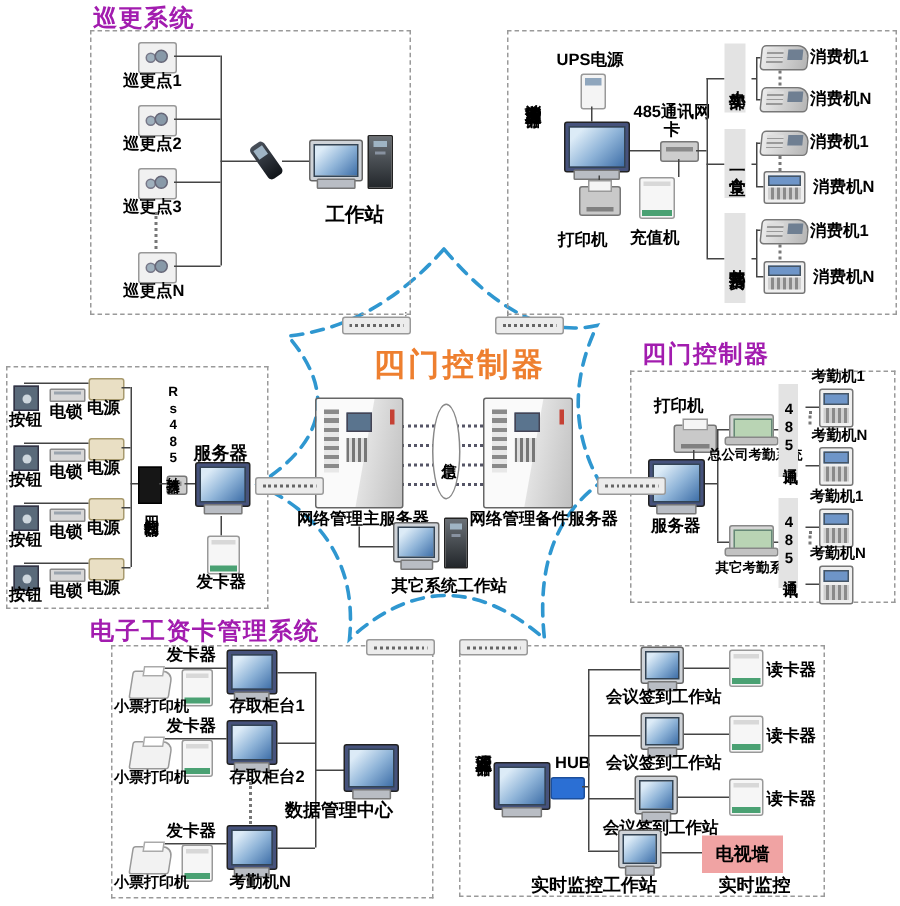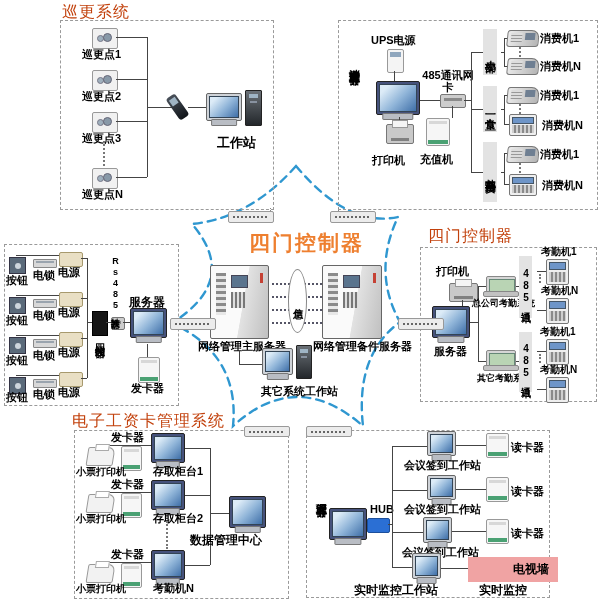--- a/index.html
+++ b/index.html
@@ -1,19 +1,19 @@
 <!DOCTYPE html>
 <html><head>
 <meta charset="utf-8">
 <style>
   html,body{margin:0;padding:0;background:#fff;}
   #stage{position:relative;width:600px;height:604px;background:#fff;overflow:hidden;
          font-family:"Liberation Sans",sans-serif;color:#000;}
   .secbox{position:absolute;border:1px dashed #9a9a9a;}
-  .sectitle{position:absolute;font-weight:normal;font-size:16px;letter-spacing:1px;white-space:nowrap;color:#c2410c;}
+  .sectitle{position:absolute;font-weight:bold;font-size:16px;letter-spacing:1px;white-space:nowrap;color:#a21caf;}
   .lbl{position:absolute;font-weight:bold;font-size:11px;white-space:nowrap;color:#000;line-height:1.05;}
   .vl{writing-mode:vertical-rl;text-orientation:upright;white-space:normal;letter-spacing:1px;}
   .gb{background:#e3e3e3;text-align:center;padding:2px 1px;}
   .hl{position:absolute;height:0;border-top:1px solid #444;}
   .vlne{position:absolute;width:0;border-left:1px solid #444;}
   .dh{border-top:1px dotted #888;}
   .dv{position:absolute;width:0;border-left:2px dotted #777;}
   
   .crt{position:absolute;border:1px solid #666;background:#cfd3d8;border-radius:2px;padding:2px;box-sizing:border-box;}
   .crt .scr{display:block;width:100%;height:100%;background:linear-gradient(135deg,#dcebf7 15%,#8fb4d8 55%,#3f6fa8);border:1px solid #345;box-sizing:border-box;}
@@ -70,21 +70,21 @@
   .sw{position:absolute;background:#ececec;border:1px solid #999;border-radius:2px;}
   .sw::before{content:"";position:absolute;left:4px;right:4px;top:50%;height:2px;transform:translateY(-50%);
       background:repeating-linear-gradient(90deg,#666 0 2px,transparent 2px 4px);}
   
   .rp{position:absolute;background:#f2f2f2;border:1px solid #999;border-radius:2px 7px 2px 2px;transform:skewX(-9deg);}
   .rp::before{content:"";position:absolute;left:22%;right:22%;top:-4px;height:5px;background:#fff;border:1px solid #aaa;}
   
   .hubd{position:absolute;background:#2b6fd4;border:1px solid #1c4f9c;border-radius:2px;}
   
   .tvw{position:absolute;background:#f0a3a3;display:flex;align-items:center;justify-content:center;
-       font-weight:bold;font-size:12px;padding-left:36px;}
+       font-weight:bold;font-size:12px;}
   
   .srv{position:absolute;border:1px solid #666;background:linear-gradient(100deg,#fafafa 55%,#e2e2e2 56%,#c0c0c0);border-radius:2px;}
   .srv .p1{position:absolute;left:5px;top:7px;width:10px;height:42px;background:repeating-linear-gradient(#8a8a8a 0 3px,#e8e8e8 3px 6px);}
   .srv .p2{position:absolute;left:20px;top:9px;width:15px;height:11px;background:#5a748e;border:1px solid #445;}
   .srv .p3{position:absolute;left:20px;top:26px;width:15px;height:16px;background:repeating-linear-gradient(90deg,#777 0 2px,#ddd 2px 4px);}
   .srv::after{content:"";position:absolute;right:5px;top:7px;width:3px;height:10px;background:#c54134;}
   
   .ov{position:absolute;border:1px solid #888;border-radius:50%;background:#fff;display:flex;align-items:center;justify-content:center;}
   .center-title{position:absolute;font-weight:bold;font-size:21px;letter-spacing:2px;white-space:nowrap;}
 </style>
@@ -274,21 +274,21 @@
   <div class="hl" style="left:516px;top:361px;width:3px"></div>
   <div class="lbl vl gb" style="left:519px;top:332px;height:56px;font-size:10px">485通讯</div>
   <div class="hl" style="left:537px;top:351px;width:9px"></div>
   <div class="hl" style="left:537px;top:389px;width:9px"></div>
   <div class="lbl" style="left:540px;top:327px;font-size:10px">考勤机1</div>
   <div class="term" style="left:546px;top:339px;width:21px;height:24px"></div>
   <div class="lbl" style="left:540px;top:365px;font-size:10px">考勤机N</div>
   <div class="term" style="left:546px;top:377px;width:21px;height:24px"></div>
   <div class="dv" style="left:539px;top:354px;height:9px"></div>
 
-  <div class="sectitle" style="left:72px;top:411px">电子工资卡管理系统</div>
+  <div class="sectitle" style="left:60px;top:411px">电子工资卡管理系统</div>
   <div class="secbox" style="left:74px;top:430px;width:213px;height:167px"></div>
 
   <div class="lbl" style="left:111px;top:432px">发卡器</div>
   <div class="hl" style="left:100px;top:445px;width:51px"></div>
   <div class="rp" style="left:87px;top:447px;width:25px;height:17px"></div>
   <div class="rdr" style="left:121px;top:446px;width:19px;height:23px"></div>
   <div class="lbl" style="left:76px;top:467px;font-size:10px">小票打印机</div>
   <div class="crt dk" style="left:151px;top:433px;width:34px;height:30px">
       <i class="scr"></i>
     </div>

